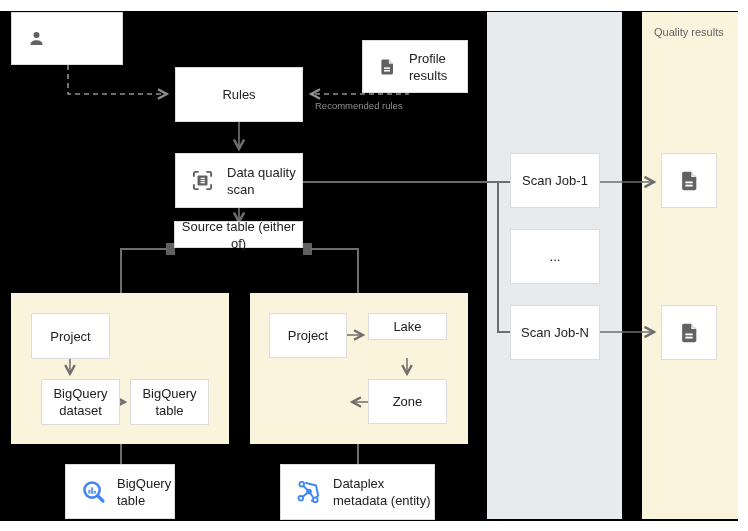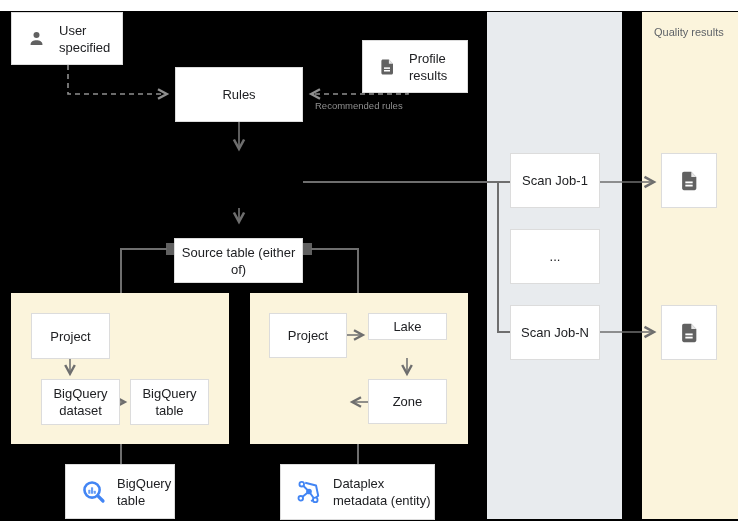--- a/index.html
+++ b/index.html
@@ -17,21 +17,21 @@
   .box .txt{white-space:pre-line;}
   .box.center{text-align:center;}
   .icon{display:flex;align-items:center;justify-content:center;flex:0 0 auto;margin-right:13px;}
   .colhead{position:absolute;z-index:4;font-size:11px;line-height:14px;color:#5f6368;}
   .annot{position:absolute;z-index:4;font-size:9.5px;color:#8f8f8f;}
   
   #user-specified{left:11px;top:12px;width:112px;height:53px;}
   #profile-results{left:362px;top:12px;width:106px;height:53px;margin-top:28px;}
   #rules{left:175px;top:67px;width:128px;height:55px;}
   #dq-scan{left:175px;top:153px;width:128px;height:55px;}
-  #source-table{left:174px;top:238px;width:129px;height:45px;}
+  #source-table{left:174px;top:221px;width:129px;height:27px;}
   #panel-bq{left:11px;top:293px;width:218px;height:151px;}
   #panel-dpx{left:250px;top:293px;width:218px;height:151px;}
   #col-jobs{left:487px;top:12px;width:135px;height:507px;}
   #col-quality{left:642px;top:12px;width:96px;height:507px;}
   #project-l{left:31px;top:313px;width:79px;height:46px;}
   #bq-dataset{left:41px;top:379px;width:79px;height:46px;}
   #bq-table-s{left:130px;top:379px;width:79px;height:46px;}
   #project-r{left:269px;top:313px;width:78px;height:45px;}
   #lake{left:368px;top:313px;width:79px;height:27px;}
   #dpx-entity{left:269px;top:379px;width:78px;height:45px;}
@@ -102,39 +102,50 @@
   <div class="colhead" id="quality-head">Quality results</div>
   <div class="annot" id="recommended">Recommended rules</div>
 
   <div class="box left" id="user-specified">
     <span class="icon">
       <svg width="19" height="19" viewBox="0 0 24 24">
           <circle cx="12" cy="7.5" r="3.8" fill="#616161"></circle>
           <path d="M4.5,19.5c0-3.4,3.5-5.2,7.5-5.2s7.5,1.8,7.5,5.2v0.6H4.5z" fill="#616161"></path>
         </svg>
     </span>
-    <span class="txt">User specified</span>
   </div>
 
   <div class="box left" id="profile-results">
     <span class="icon">
       <svg width="18" height="18" viewBox="0 0 24 24">
           <path d="M6.5,2h8L20,7.5V20c0,1.1-0.9,2-2,2H6.5c-1.1,0-2-0.9-2-2V4C4.5,2.9,5.4,2,6.5,2z" fill="#616161"></path>
           <path d="M14.5,2L20,7.5h-5.5z" fill="#ffffff" opacity="0.85"></path>
           <rect x="8" y="12.5" width="8" height="2" fill="#ffffff"></rect>
           <rect x="8" y="16" width="8" height="2" fill="#ffffff"></rect>
         </svg>
     </span>
     <span class="txt">Profile results</span>
   </div>
 
   <div class="box center" id="rules">
     <span class="txt">Rules</span>
   </div>
 
+  <div class="box left" id="dq-scan">
+    <span class="icon">
+      <svg width="23" height="23" viewBox="0 0 24 24">
+        <path d="M3,8 V4.5 C3,3.7 3.7,3 4.5,3 H8 M16,3 h3.5 C20.3,3 21,3.7 21,4.5 V8 M21,16 v3.5 c0,0.8-0.7,1.5-1.5,1.5 H16 M8,21 H4.5 C3.7,21 3,20.3 3,19.5 V16" fill="none" stroke="#616161" stroke-width="2"></path>
+        <rect x="6.8" y="6.8" width="10.4" height="10.4" rx="1" fill="#616161"></rect>
+        <rect x="10" y="9.2" width="4.5" height="1.3" fill="#ffffff"></rect>
+        <rect x="10" y="11.4" width="4.5" height="1.3" fill="#ffffff"></rect>
+        <rect x="10" y="13.6" width="4.5" height="1.3" fill="#ffffff"></rect>
+      </svg>
+    </span>
+    <span class="txt">Data quality scan</span>
+  </div>
 
   <div class="box center" id="source-table">
     <span class="txt">Source table (either of)</span>
   </div>
 
   <div class="box center" id="project-l">
     <span class="txt">Project</span>
   </div>
   <div class="box center" id="bq-dataset">
     <span class="txt">BigQuery dataset</span>

